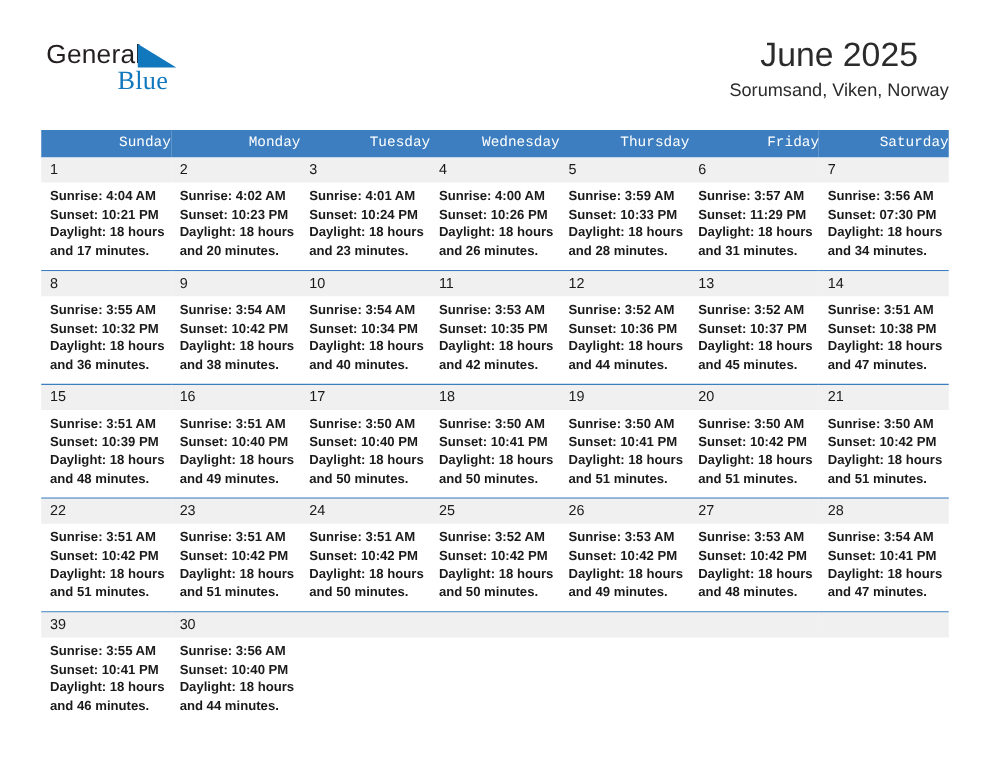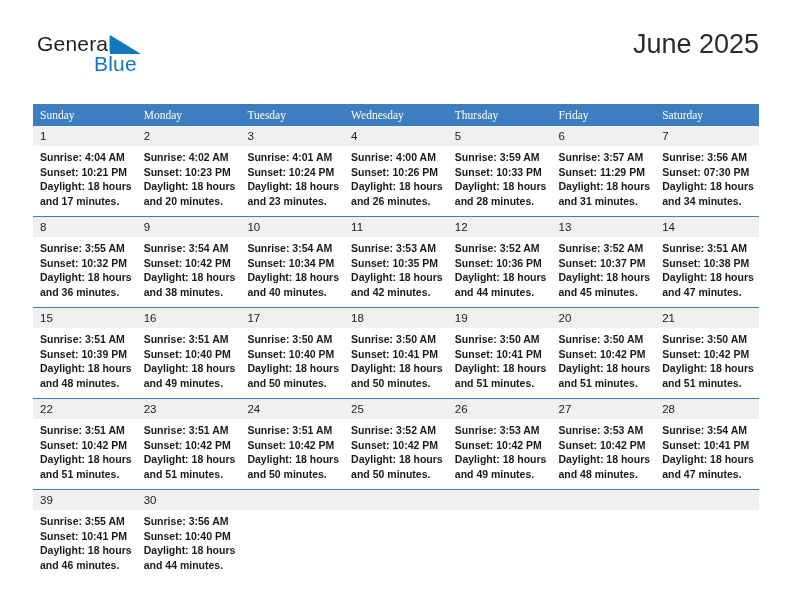--- a/index.html
+++ b/index.html
@@ -45,21 +45,21 @@
     color: #231f20;
     font-family: "Liberation Sans", sans-serif;
   }
   .brand-blue {
     position: absolute;
     left: 57px;
     top: 20px;
     font-size: 21px;
     letter-spacing: 0.2px;
     color: #1278be;
-    font-family: Liberation Sans, sans-serif;
+    font-family: Liberation Serif, serif;
   }
   .brand-mark {
     position: absolute;
     left: 73px;
     top: 3px;
     width: 32px;
     height: 20px;
   }
   .brand-mark svg { display: block; }
 
@@ -92,26 +92,26 @@
     top: 104px;
     width: 726px;
     border-collapse: collapse;
     table-layout: fixed;
   }
   .calendar th {
     background: #3c7ebf;
     color: #ffffff;
     font-weight: normal;
     font-size: 11.5px;
-    text-align: left;
+    text-align: right;
     padding: 5px 0 5px 7px;
     height: 12px;
     line-height: 12px;
     border: none;
-    font-family: Liberation Serif, serif;
+    font-family: Liberation Mono, monospace;
   }
   .calendar td {
     vertical-align: top;
     padding: 0;
     border: none;
     width: 103.71px;
   }
 
   .week-row > td {
     border-top: 1px solid #3c7ebf;
@@ -163,20 +163,21 @@
       <span class="brand-mark">
         <svg width="32" height="20" viewBox="0 0 32 20" xmlns="http://www.w3.org/2000/svg">
           <polygon points="0,0 31,19 0,19" fill="#1278be"></polygon>
         </svg>
       </span>
       <span class="brand-blue">Blue</span>
     </div>
 
     <div class="title-block">
       <div class="month-title">June 2025</div>
+      <div class="location-sub">Sorumsand, Viken, Norway</div>
     </div>
 
   </div>
 
   <table class="calendar">
     <thead>
       <tr>
         <th>Sunday</th>
         <th>Monday</th>
         <th>Tuesday</th>

